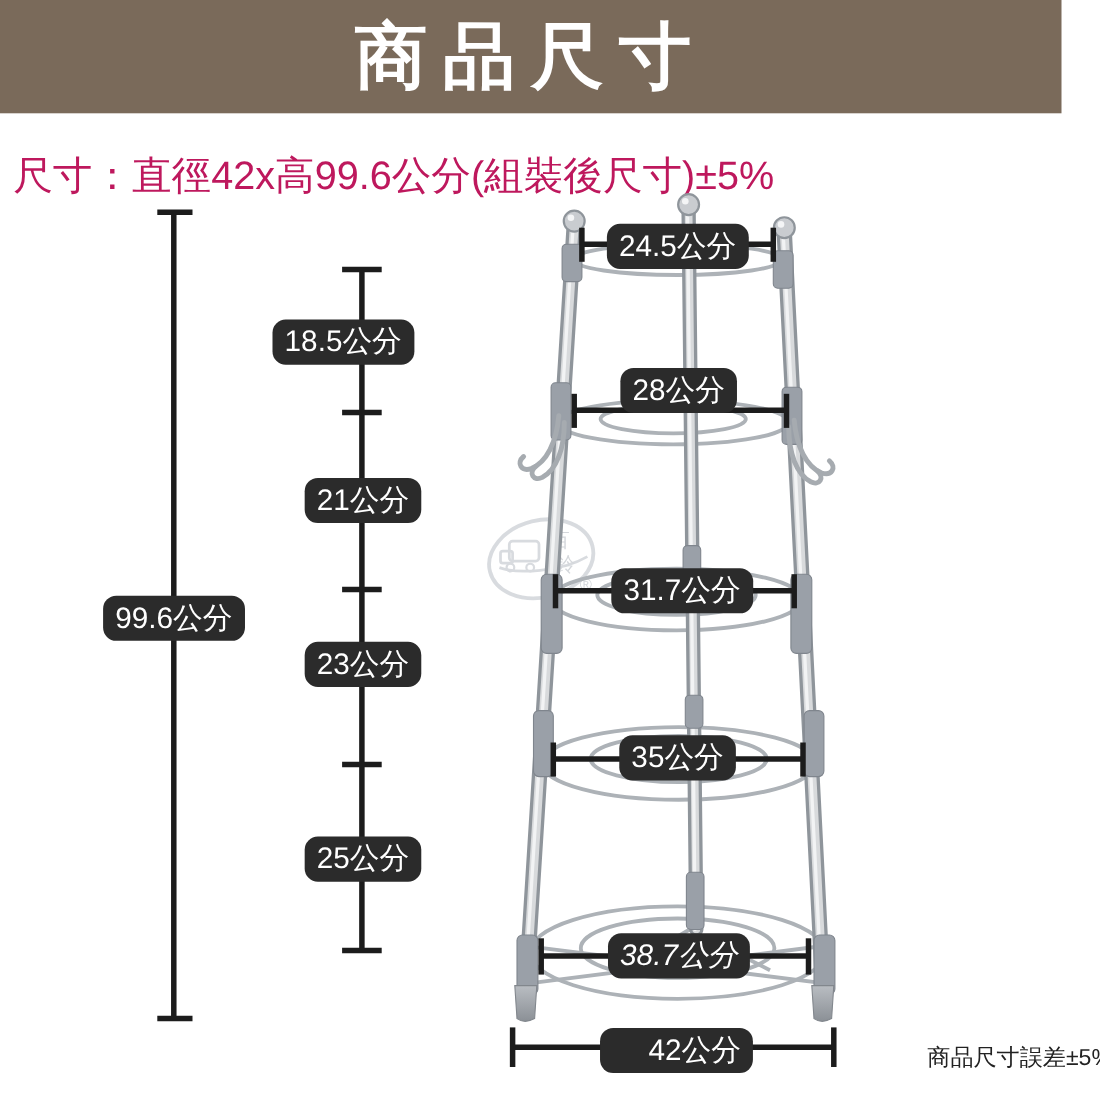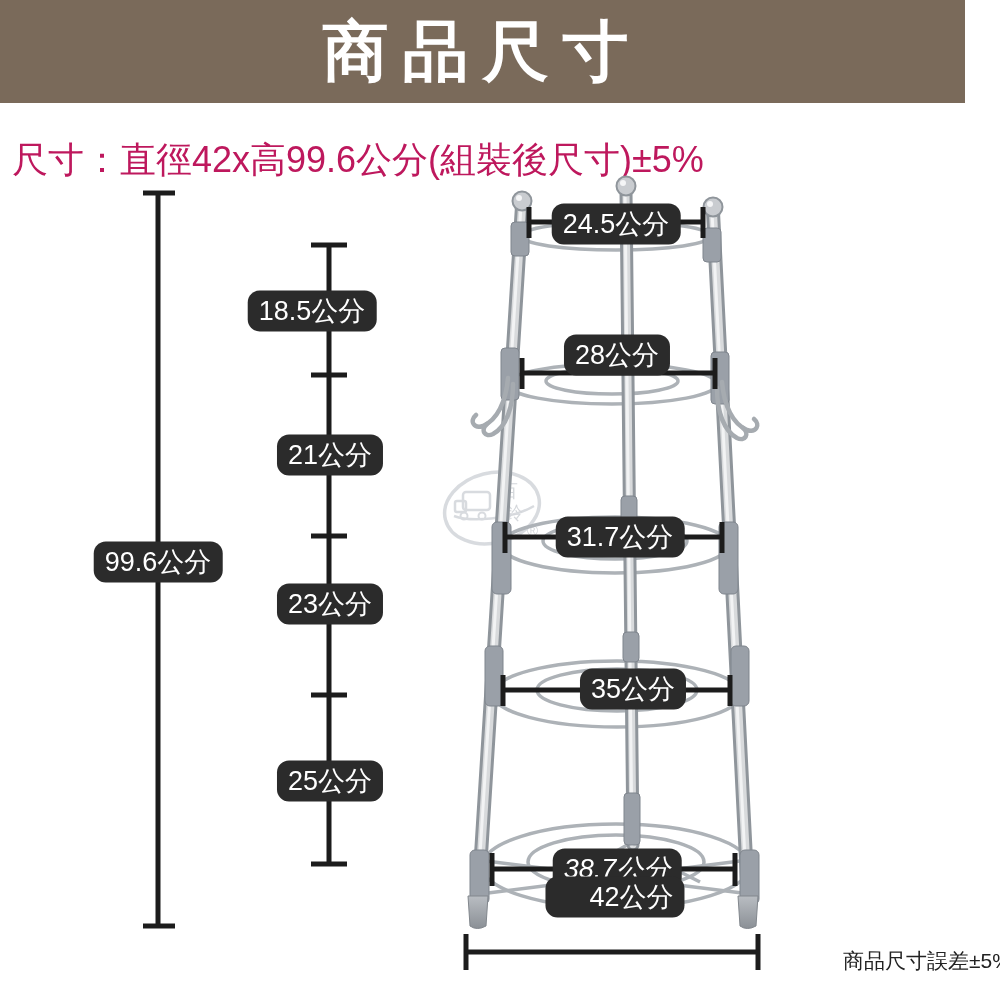--- a/index.html
+++ b/index.html
@@ -180,18 +180,18 @@
 <div class="dim-label" style="left:158px;top:562px;">99.6公分</div>
 
 <div class="dim-label" style="left:312px;top:311px;">18.5公分</div>
 <div class="dim-label" style="left:330px;top:455px;text-align:center;">21公分</div>
 <div class="dim-label" style="left:330px;top:604px;">23公分</div>
 <div class="dim-label" style="left:330px;top:781px;text-align:center;">25公分</div>
 
 <div class="dim-label" style="left:616px;top:224px;">24.5公分</div>
 <div class="dim-label" style="left:617px;top:355px;">28公分</div>
 <div class="dim-label" style="left:592px;top:537px;margin-left:28px;">31.7公分</div>
-<div class="dim-label" style="left:616px;top:689px;margin-left:17px;">35公分</div>
+<div class="dim-label" style="left:616px;top:689px;">35公分</div>
 <div class="dim-label" style="left:617px;top:869px;font-style:italic;">38.7公分</div>
 
-<div class="dim-label" style="left:615px;top:897px;padding-left:44px;">42公分</div>
+<div class="dim-label" style="left:615px;top:955px;padding-left:44px;">42公分</div>
 
 <div class="footnote">商品尺寸誤差±5%</div>
 
 </body></html>

